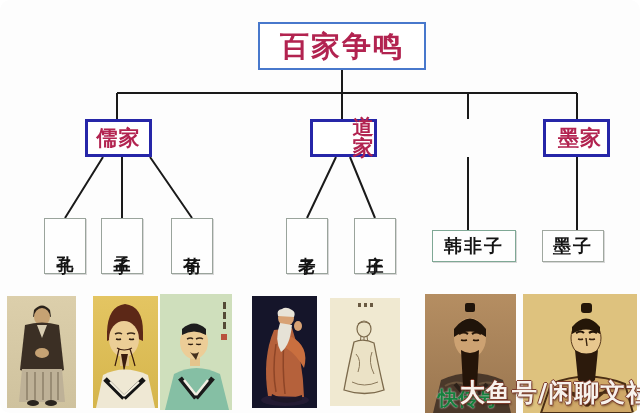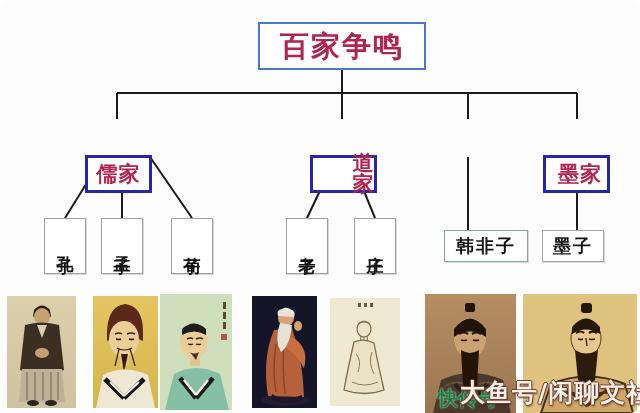--- a/index.html
+++ b/index.html
@@ -12,37 +12,37 @@
   .box{
     position:absolute;display:flex;align-items:center;justify-content:center;
     background:#ffffff;box-sizing:border-box;z-index:2;line-height:1;
   }
   .lvl1{
     left:258px;top:22px;width:168px;height:48px;
     border:2px solid #4878cc;color:#b22350;font-weight:bold;font-size:29px;letter-spacing:2px;
   }
   .lvl2{
     width:67px;height:38px;top:119px;
-    border:3px solid #2626a8;color:#b22350;font-weight:bold;font-size:21px;letter-spacing:1px;margin-top:36px;
+    border:3px solid #2626a8;color:#b22350;font-weight:bold;font-size:21px;letter-spacing:1px;
   }
   .lvl2.s0{left:85px;} .lvl2.s1{left:310px;padding-left:40px;} .lvl2.s2{left:434px;} .lvl2.s3{left:543px;padding-left:7px;}
   .lvl3v{
     width:42px;height:56px;top:218px;
     border:1px solid #9aa49c;color:#141414;font-weight:bold;font-size:17px;
     writing-mode:vertical-rl;text-orientation:upright;letter-spacing:3px;
     box-shadow:1px 1px 0 #d8d8d8;background:#fefefe;
   }
   .lvl3v.p0{left:44px;} .lvl3v.p1{left:101px;} .lvl3v.p2{left:171px;}
   .lvl3v.p3{left:286px;} .lvl3v.p4{left:354px;}
   .lvl3h{
     top:230px;height:32px;
     border:1px solid #7fa895;color:#141414;font-weight:bold;font-size:18px;letter-spacing:2px;
     box-shadow:1px 1px 0 #d8d8d8;background:#fefefe;
   }
-  .lvl3h.p5{left:444px;width:84px;}
+  .lvl3h.p5{left:432px;width:84px;}
   .lvl3h.p6{left:542px;width:62px;border-color:#a0a8a0;}
   .portrait{position:absolute;overflow:hidden;z-index:1;}
   .portrait svg{display:block;}
   .wm{position:absolute;z-index:5;white-space:nowrap;font-weight:bold;line-height:1;}
   .wm-red{
     left:438px;top:388px;font-size:20px;color:#15803d;
     text-shadow:0 0 2px #ffffff;
     font-family:Liberation Serif, serif;
   }
   .wm-white{

